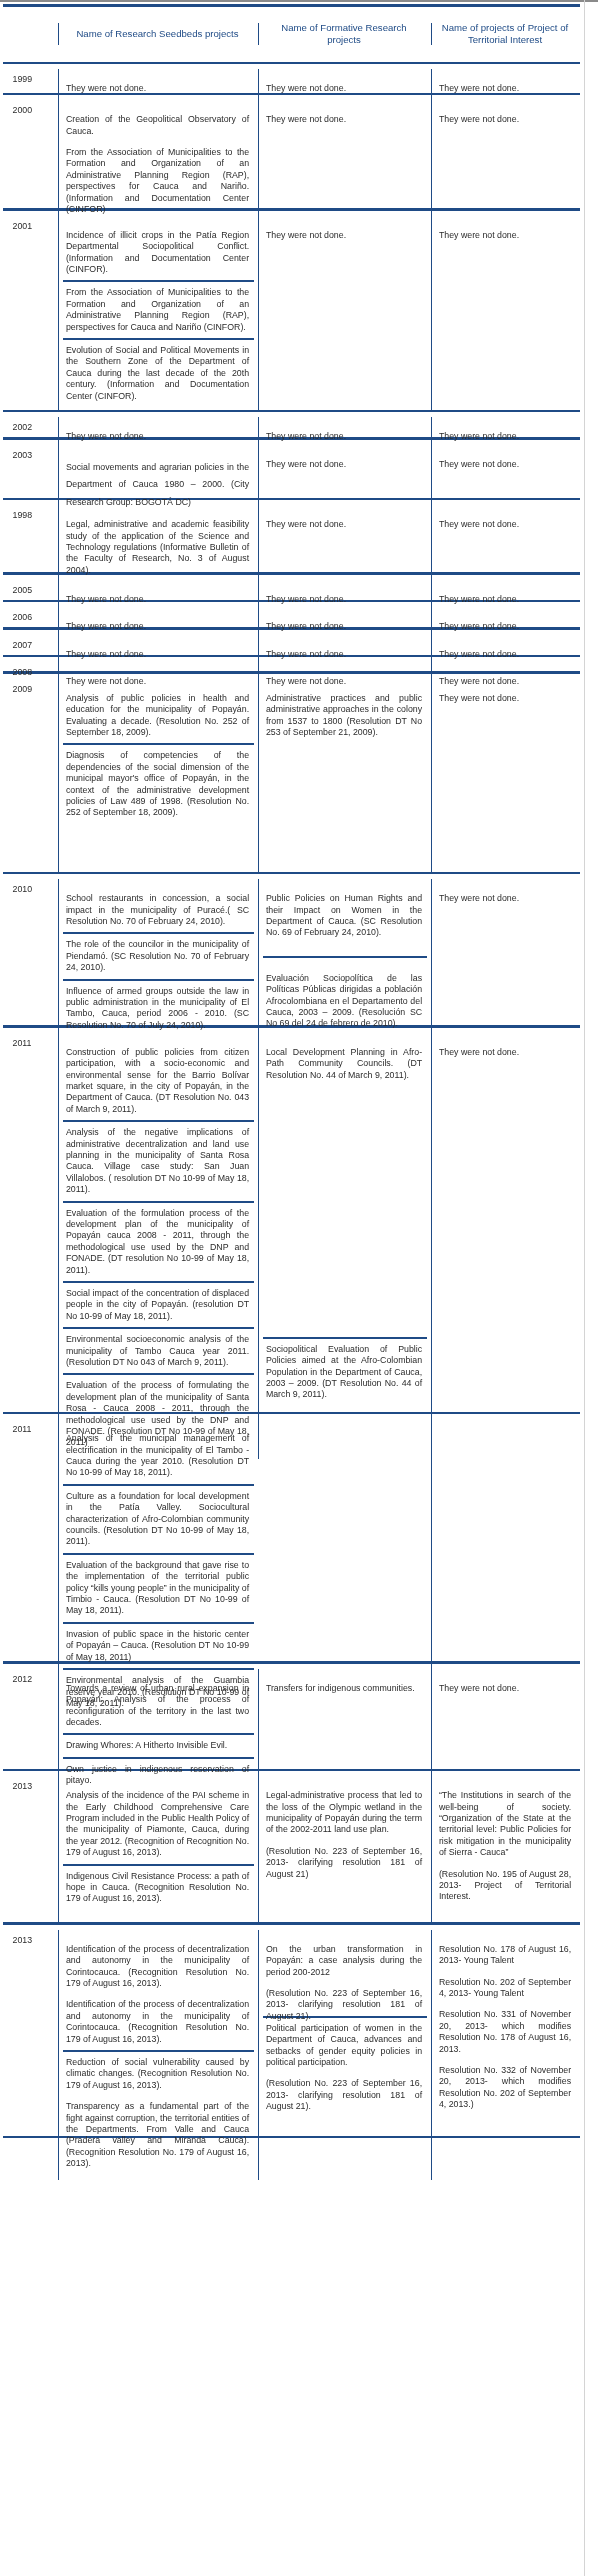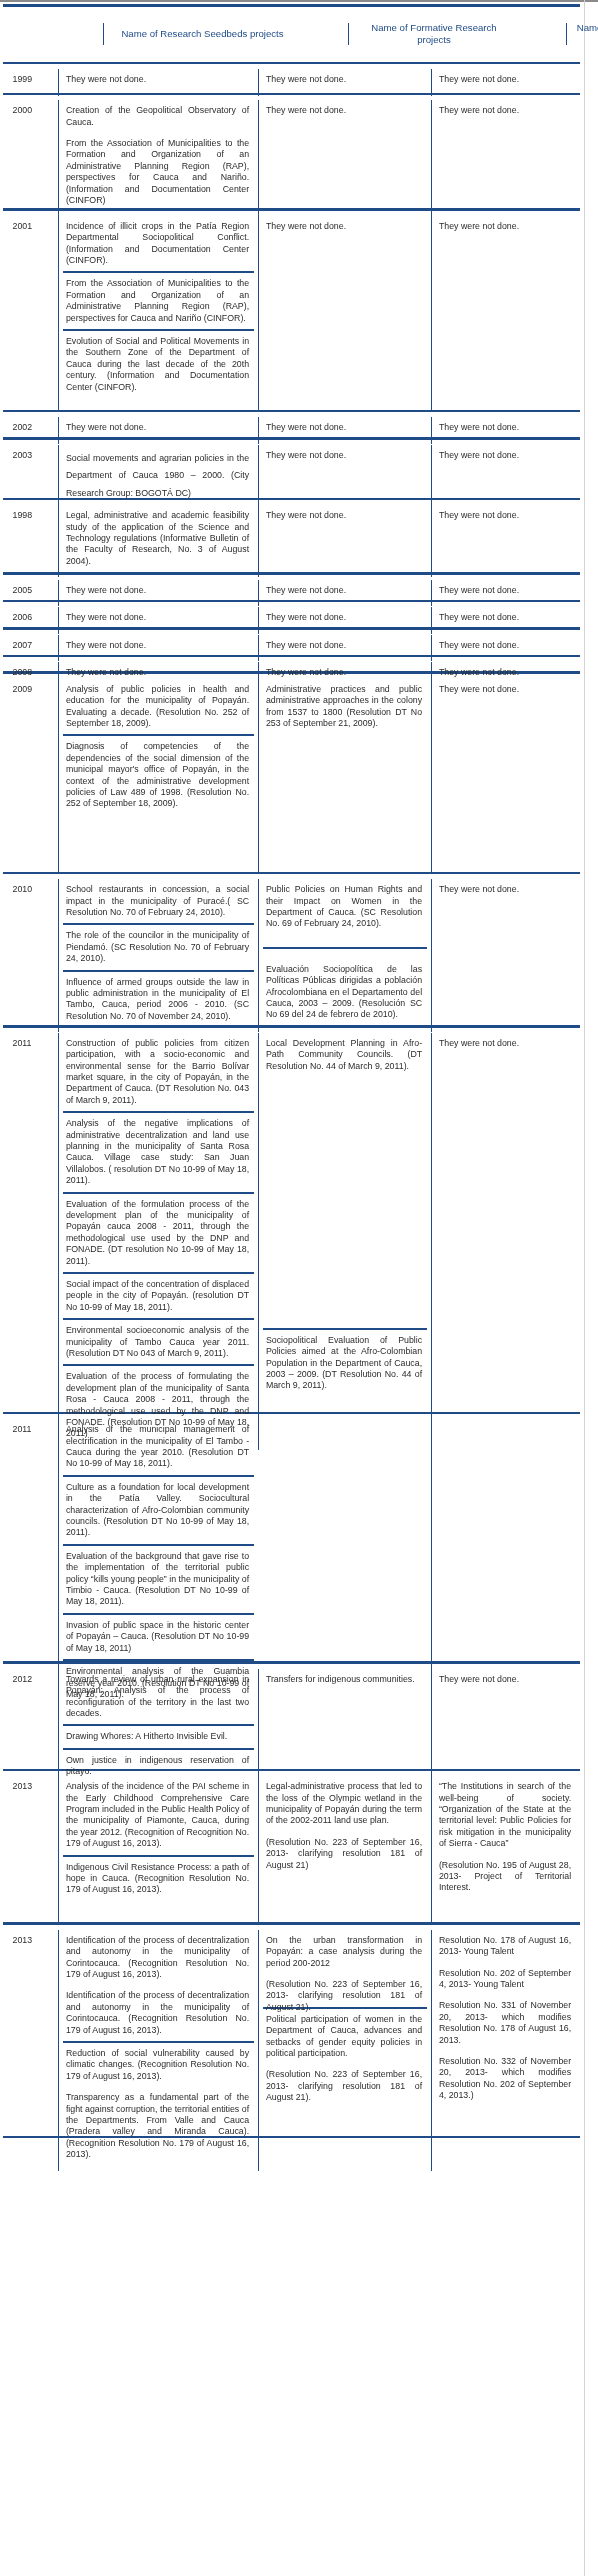--- a/index.html
+++ b/index.html
@@ -17,21 +17,20 @@
     position: absolute;
     left: 2.5px; top: 4.2px;
     width: 577px;
   }
   .rule { height: 2.5px; background: #1f4b86; width: 577px; }
   .hdr {
     display: grid;
     grid-template-columns: 55px 200px 173px 149px;
     height: 55px;
     align-items: center;
-    gap: 45px;
   }
   .hdr .c {
     color: #1f4b86;
     font-size: 9.6px;
     line-height: 11.7px;
     text-align: center;
     position: relative;
     height: 34px;
     display: flex; align-items: center; justify-content: center;
     padding: 0 6.7px;
@@ -44,21 +43,21 @@
     grid-template-columns: 55px 200px 173px 149px;
     position: relative;
   }
   .yr {
     font-size: 8.8px;
     padding: 10px 0 0 10px;
     color: #2b2b2b;
   }
   .col {
     position: relative;
-    padding: 5px 0 5px 0;
+    padding: 14px 0 5px 0;
   }
   .col::before {
     content: ""; position: absolute; left: 0; top: 5px; bottom: 0; width: 1.7px; background: #1f4b86;
   }
   .cell {
     font-size: 8.8px;
     line-height: 11.4px;
     text-align: justify;
     padding: 5px 8.4px 5px 8.4px;
   }
@@ -251,21 +250,21 @@
   <div class="rule"></div>
 
   <div class="row" style="height:151px">
     <div class="yr">2010</div>
     <div class="col">
       <div class="cell">School restaurants in concession, a social impact in the municipality of Puracé.( SC Resolution No. 70 of February 24, 2010).</div>
       <div class="sub">
           <div class="cell">The role of the councilor in the municipality of Piendamó. (SC Resolution No. 70 of February 24, 2010).</div>
         </div>
       <div class="sub">
-          <div class="cell">Influence of armed groups outside the law in public administration in the municipality of El Tambo, Cauca, period 2006 - 2010. (SC Resolution No. 70 of November 24, 2010).</div>
+          <div class="cell">Influence of armed groups outside the law in public administration in the municipality of El Tambo, Cauca, period 2006 - 2010. (SC Resolution No. 70 of July 24, 2010).</div>
         </div>
     </div>
     <div class="col">
       <div class="cell" style="padding-bottom:17px">Public Policies on Human Rights and their Impact on Women in the Department of Cauca. (SC Resolution No. 69 of February 24, 2010).</div>
       <div class="sub">
           <div class="cell" style="padding-top:15px">Evaluación Sociopolítica de las Políticas Públicas dirigidas a población Afrocolombiana en el Departamento del Cauca, 2003 – 2009. (Resolución SC No 69 del 24 de febrero de 2010).</div>
         </div>
     </div>
     <div class="col">
         <div class="cell">They were not done.</div>

